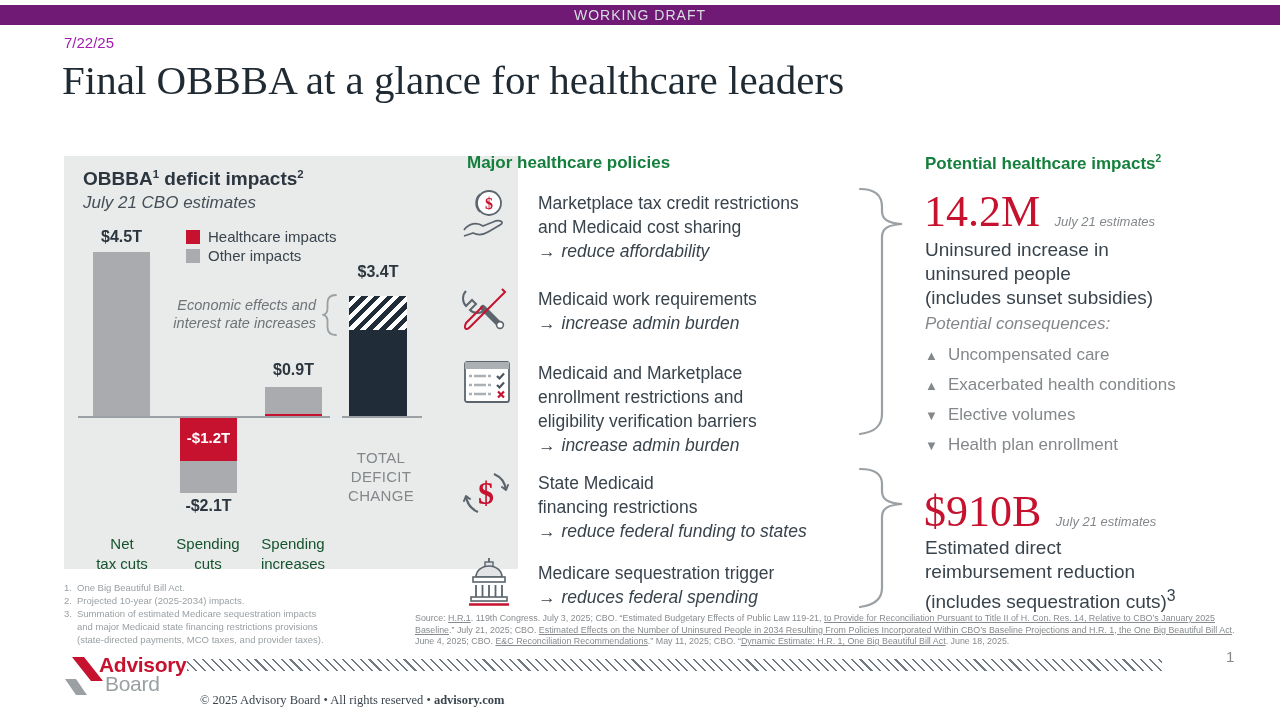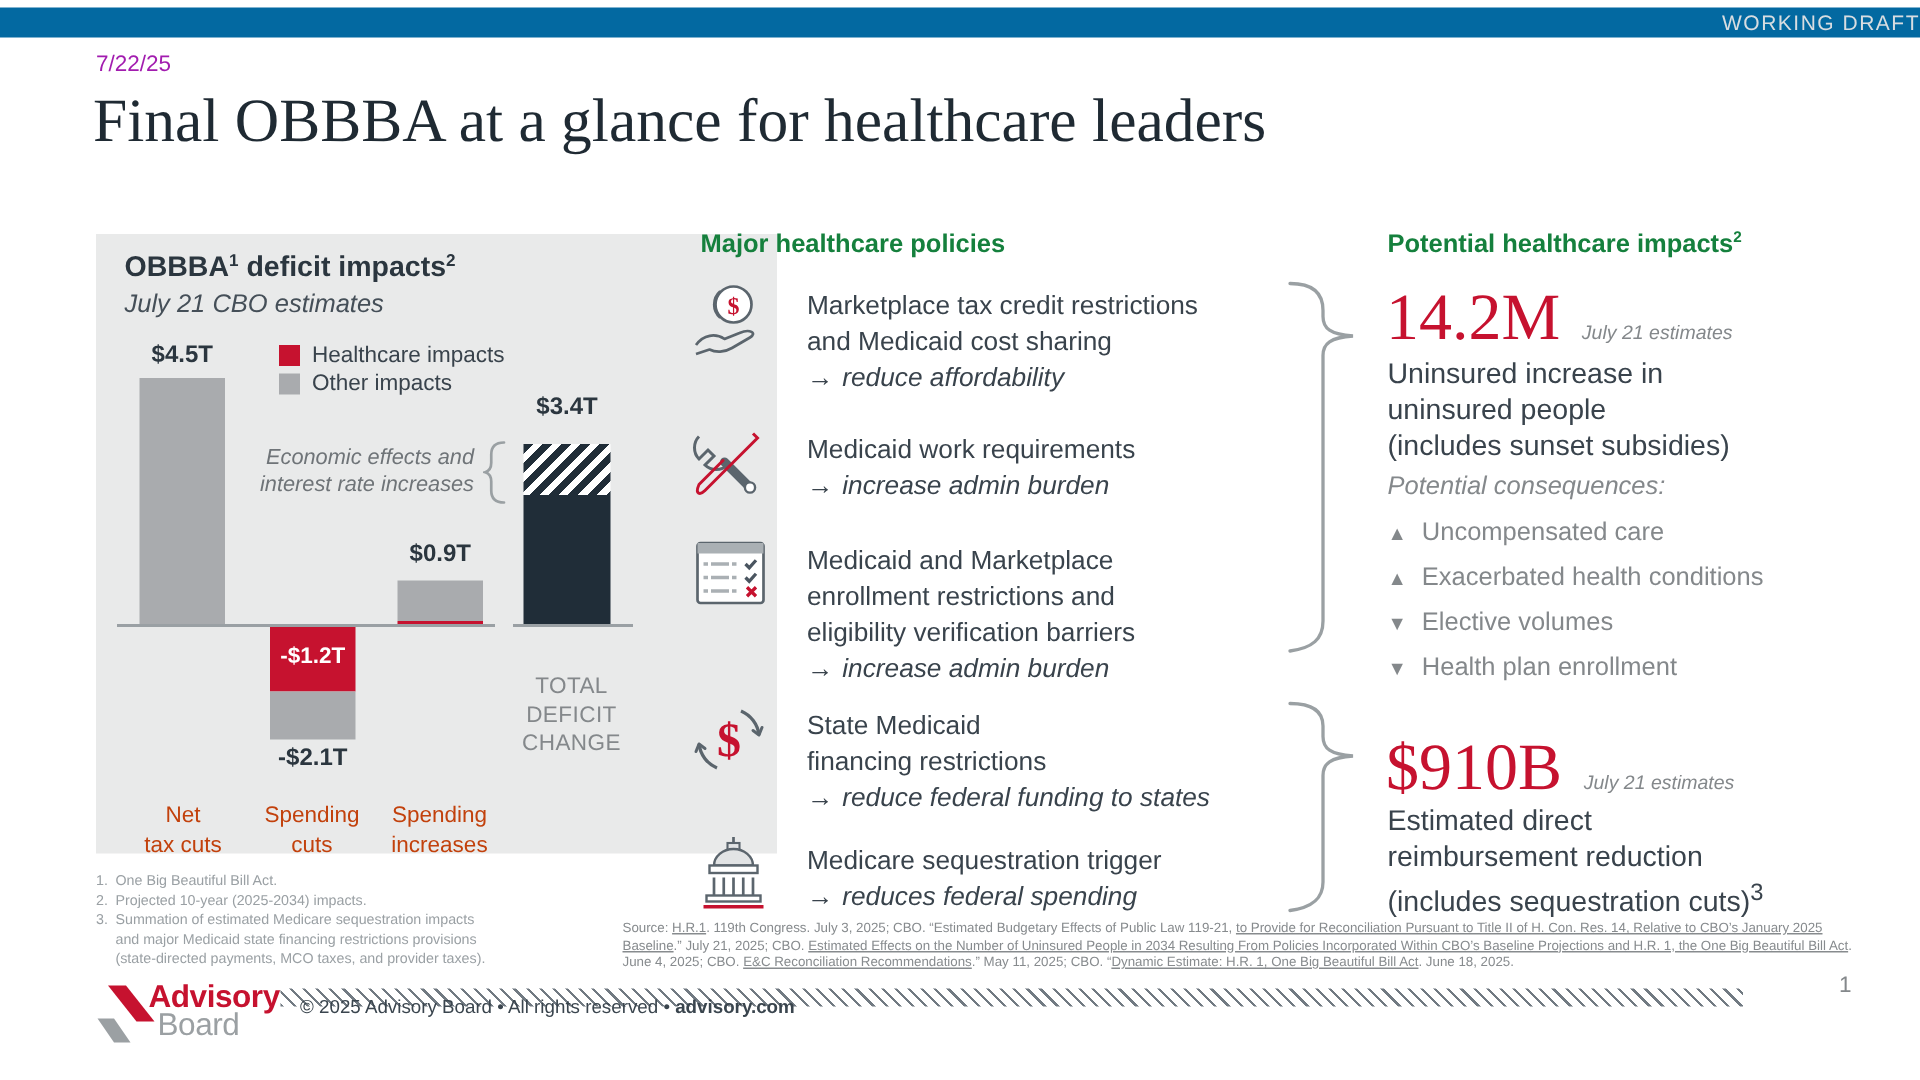--- a/index.html
+++ b/index.html
@@ -1,41 +1,41 @@
 <!DOCTYPE html>
 <html><head>
 <meta charset="utf-8">
 <style>
   html,body{margin:0;padding:0;background:#ffffff;}
   .slide{position:relative;width:1280px;height:720px;background:#ffffff;overflow:hidden;
          font-family:"Liberation Sans",sans-serif;color:#39434c;}
   .abs{position:absolute;}
   
-  .banner{left:0;top:5px;width:1280px;height:20px;background:#0369a1;
-          display:flex;align-items:center;justify-content:flex-end;}
+  .banner{left:0;top:5px;width:1280px;height:20px;background:#701a75;
+          display:flex;align-items:center;justify-content:center;}
   .banner span{color:#d8dde1;font-size:14px;letter-spacing:1px;}
   .date{left:64px;top:34px;font-size:15px;color:#a21caf;}
   .title{left:62px;top:56px;font-family:"Liberation Serif",serif;font-size:41px;color:#1f2a33;}
   
   .panel{left:64px;top:156px;width:454px;height:413px;background:#e9eaea;border-radius:0;}
   .panel .h2{left:19px;top:12px;font-size:19px;font-weight:bold;color:#2b363f;}
   .panel .h2 sup,.colhead sup,.statline sup{font-size:60%;vertical-align:super;}
   .panel .sub{left:19px;top:37px;font-size:17px;font-style:italic;color:#454f58;}
   .legend{left:122px;top:71px;}
   .legrow{display:flex;align-items:center;height:19px;}
   .legrow .sw{width:14px;height:14px;margin-right:8px;}
   .legrow .lab{font-size:15px;color:#39434c;}
   .bar{position:absolute;}
   .blabel{position:absolute;font-size:16px;font-weight:bold;color:#2b363f;text-align:center;width:57px;}
   .axis{position:absolute;height:2px;background:#9aa0a4;}
   .annot{left:40px;top:140px;width:212px;text-align:right;font-size:14.5px;font-style:italic;
          color:#6f7478;line-height:18px;}
   .totallab{left:252px;top:292px;width:130px;text-align:center;font-size:15px;color:#84888b;
             line-height:19px;letter-spacing:.3px;}
-  .cat{position:absolute;top:378px;width:90px;text-align:center;font-size:15px;color:#c2410c;line-height:20px;}
+  .cat{position:absolute;top:378px;width:90px;text-align:center;font-size:15px;color:#14532d;line-height:20px;}
   .b2inner{position:absolute;width:100%;text-align:center;top:12px;color:#ffffff;font-size:15px;font-weight:bold;}
   
   .colhead{font-size:17px;font-weight:bold;color:#15803d;}
   .policy-lines{font-size:17.5px;color:#39434c;line-height:24px;}
   .effect{font-size:17.5px;color:#39434c;line-height:24px;}
   .effect .arrow{font-style:normal;margin-right:6px;}
   .effect .etext{font-style:italic;}
   
   .statline{white-space:nowrap;}
   .bignum{font-family:"Liberation Serif",serif;font-size:44px;color:#c6122f;line-height:1;}
@@ -49,21 +49,21 @@
   .foot .row{display:flex;}
   .foot .n{width:13px;flex:none;}
   .src{font-size:8.9px;color:#878b8e;line-height:11.5px;width:840px;}
   .src .lnk{text-decoration:underline;}
   
   .hatchband{left:187px;top:659px;width:975px;height:12px;
      background:repeating-linear-gradient(45deg,#717a82 0 1.5px,transparent 1.5px 6.2px);}
   .logotext{left:99px;top:655px;line-height:19px;font-size:21px;letter-spacing:-.3px;}
   .logotext .l1{color:#c6122f;font-weight:bold;}
   .logotext .l2{color:#9ba0a3;margin-left:6px;}
-  .copy{left:200px;top:664px;font-family:Liberation Sans, sans-serif;font-size:12.5px;color:#3a454e;}
+  .copy{left:200px;top:693px;font-family:Liberation Serif, serif;font-size:12.5px;color:#3a454e;}
   .copy .site{font-weight:bold;}
   .pageno{left:1226px;top:648px;font-size:15px;color:#84888b;}
   svg{display:block;}
 </style>
 </head>
 <body>
 
 <div class="slide">
 
   <div class="abs banner">

